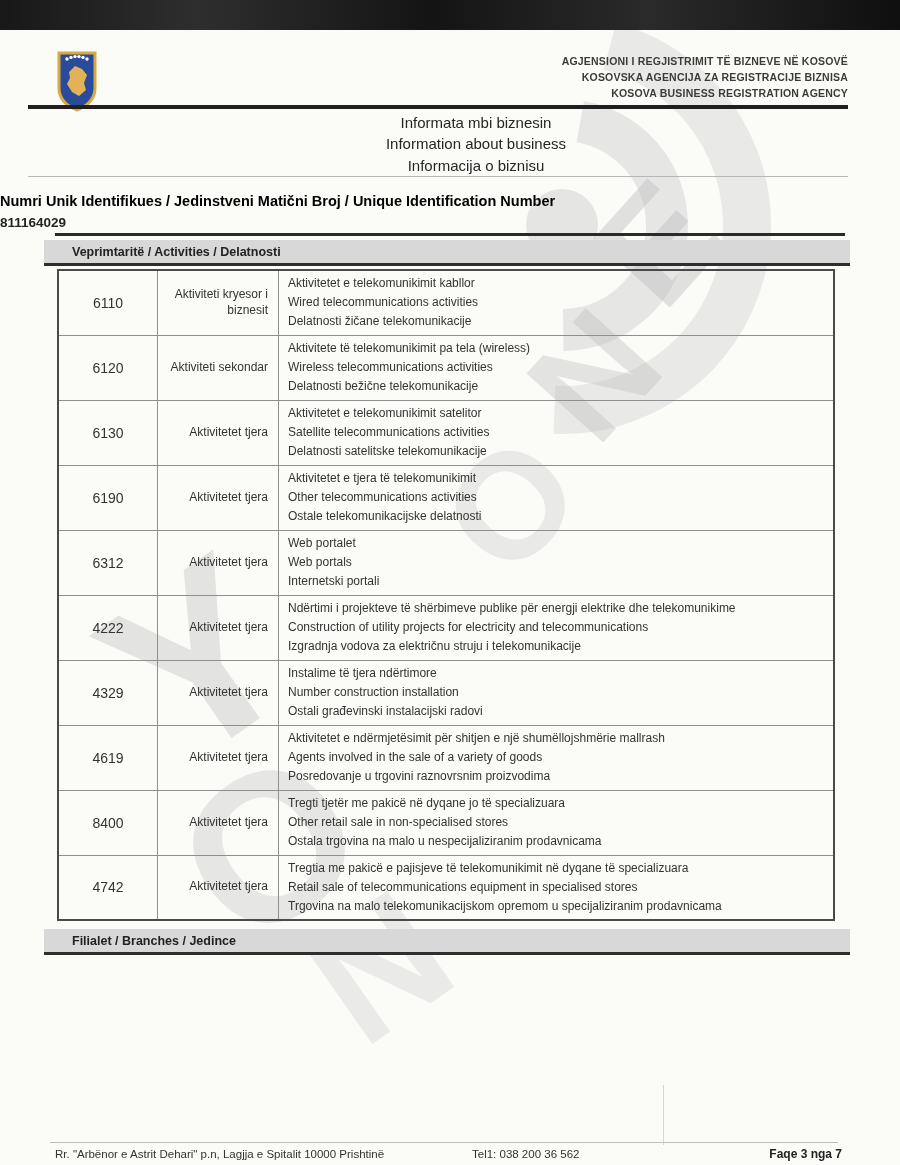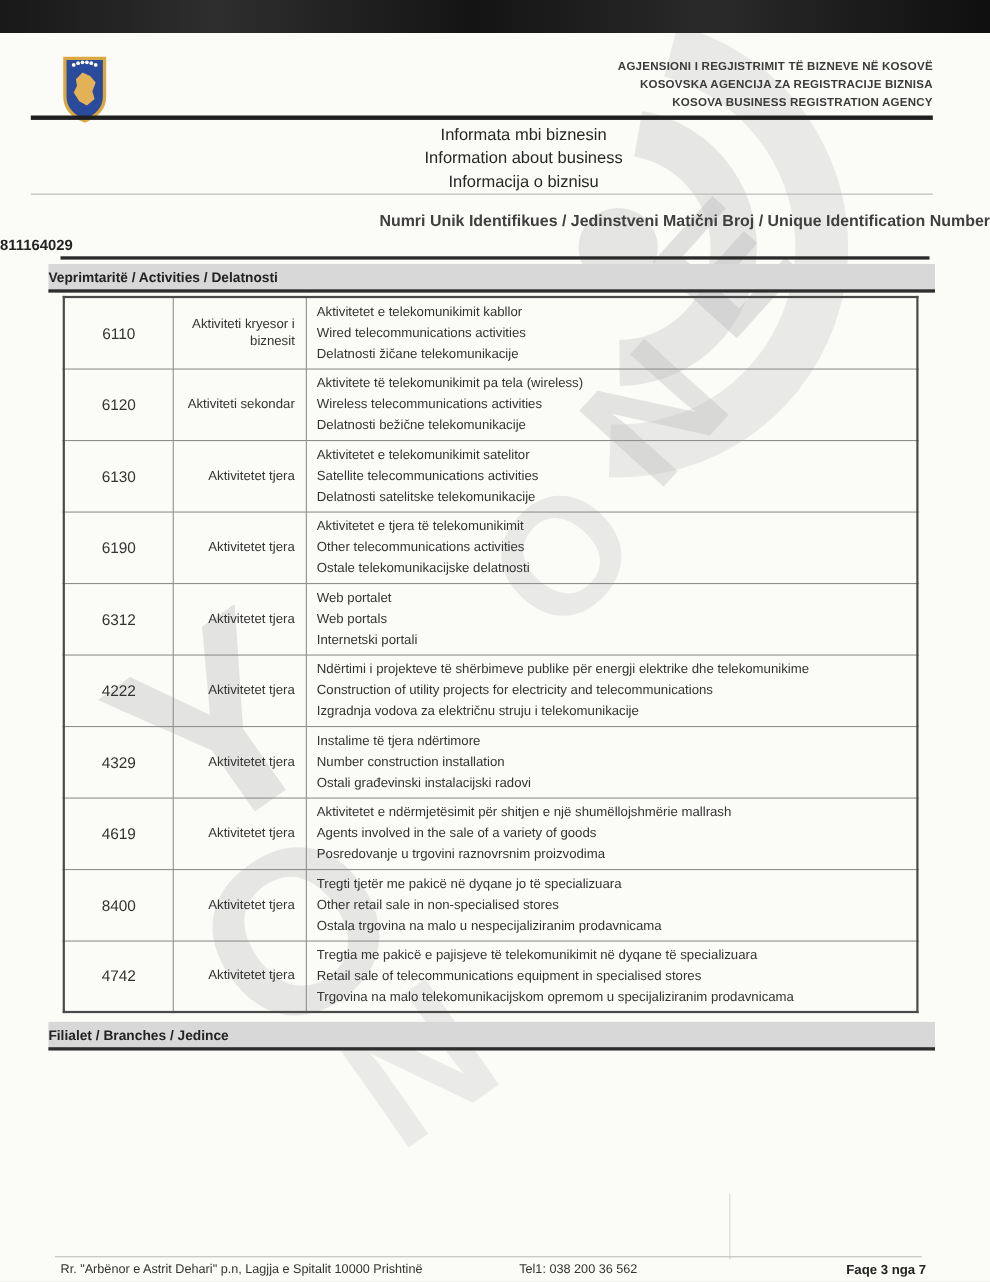--- a/index.html
+++ b/index.html
@@ -10,26 +10,26 @@
   .watermark{position:absolute;inset:0;pointer-events:none;z-index:0;}
   .wm-letter{position:absolute;font-weight:bold;color:#bdbdbd;line-height:1;}
   .content{position:absolute;inset:0;z-index:1;}
   .logo{position:absolute;left:55px;top:50px;width:44px;height:62px;}
   .agency{position:absolute;right:52px;top:54px;text-align:right;font-size:10.5px;font-weight:bold;
         line-height:1.5;color:#3b3b3b;letter-spacing:.2px;}
   .rule-thick-1{position:absolute;left:28px;top:105px;width:820px;height:4px;background:#1f1f1f;}
   .title-block{position:absolute;left:0;top:112px;width:900px;text-align:center;font-size:15px;
         line-height:1.42;color:#262626;margin-left:26px;}
   .rule-thin-1{position:absolute;left:28px;top:176px;width:820px;height:1px;background:#b7b7b7;}
-  .uin-heading{position:absolute;left:0;top:193px;width:900px;text-align:right;font-weight:bold;font-size:14.5px;color:#404040;}
+  .uin-heading{position:absolute;left:0;top:193px;width:900px;text-align:left;font-weight:bold;font-size:14.5px;color:#000000;}
   .uin-number{position:absolute;left:0;top:215px;width:900px;text-align:left;font-weight:bold;font-size:13.5px;color:#242424;}
   .rule-thick-2{position:absolute;left:55px;top:233px;width:790px;height:3px;background:#2a2a2a;}
   .band{position:absolute;left:44px;width:806px;height:26px;background:#d8d8d8;
         border-bottom:3px solid #2e2e2e;font-weight:bold;font-size:12.5px;line-height:25px;
-        padding-left:0;box-sizing:border-box;color:#222;}
+        padding-left:28px;box-sizing:border-box;color:#222;}
   .band-activities{top:240px;}
   .band-branches{top:929px;}
   table.activities{position:absolute;left:57px;top:269px;width:778px;border-collapse:collapse;
         font-size:12px;color:#333;border:2px solid #4a4a4a;}
   table.activities td{border:1px solid #8f8f8f;vertical-align:middle;}
   table.activities tr{height:65px;}
   td.code{width:96px;text-align:center;font-size:14px;}
   td.type{width:100px;text-align:right;line-height:1.3;padding:2px 10px;}
   td.desc{padding:3px 9px;line-height:1.58;}
   .footer-line{position:absolute;left:50px;top:1142px;width:788px;height:1px;background:#bdbdbd;}

